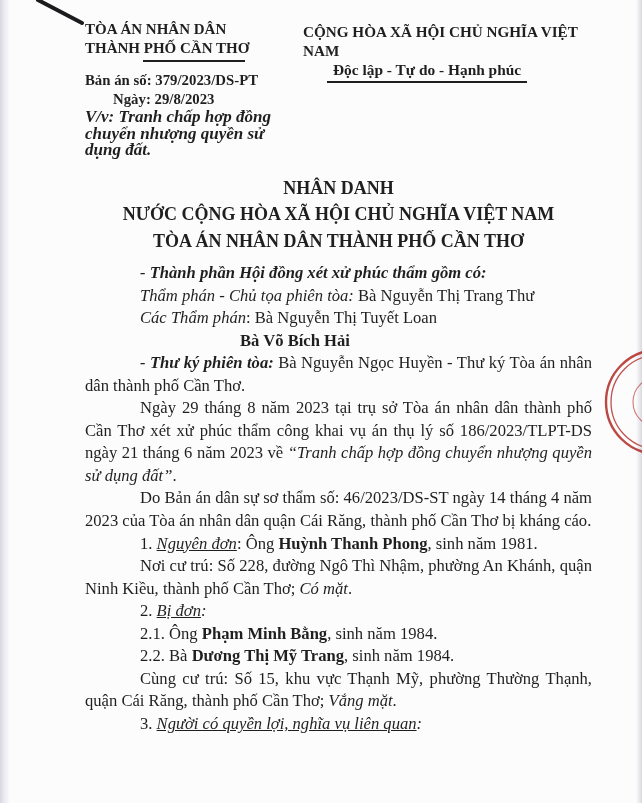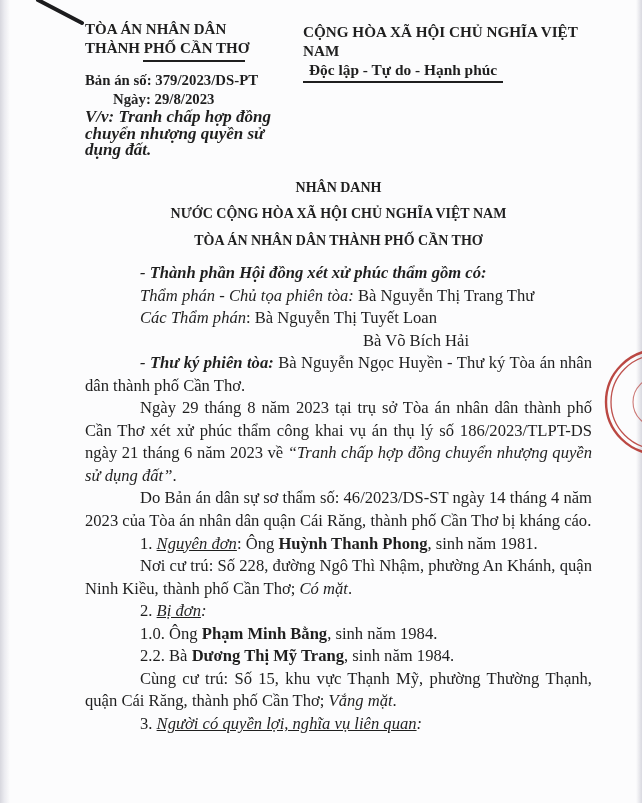--- a/index.html
+++ b/index.html
@@ -28,30 +28,30 @@
   .header-left { width:218px; flex:none; }
   .court-name { font-weight:bold; font-size:15px; line-height:18.5px; }
   .court-divider { width:102px; border-bottom:2px solid #1f1f1f; margin:3px auto 9px auto; }
   .case-info { font-size:14.8px; line-height:18px; }
   .case-no { font-weight:bold; }
   .case-date { font-weight:bold; padding-left:28px; line-height:20px; }
   .case-vv { font-weight:bold; font-style:italic; font-size:17px; line-height:16.5px; }
   .header-right { flex:1; padding-top:2px; }
   .national-line1 { font-weight:bold; font-size:15.2px; line-height:19px; }
   .national-line2 { font-weight:bold; font-size:15.4px; display:inline-block;
-                    border-bottom:2px solid #1f1f1f; padding:1px 6px 2px 6px; }
+                    border-bottom:2px solid #1f1f1f; padding:1px 6px 2px 6px;margin-left:24px; }
 
   
   .titles { text-align:center; margin:16px 0 8px 0; }
-  .title-line { font-weight:bold; font-size:14px; line-height:26.5px; }
+  .title-line { font-weight:bold; font-size:18px; line-height:26.5px; }
 
   
   .body-paragraphs { font-size:16.6px; line-height:22.55px; }
   .para { margin:0; text-indent:55px; text-align:justify; }
-  .para.name-indent { text-indent:155px; text-align:center; }
+  .para.name-indent { text-indent:155px; text-align:left;font-weight:bold; }
   .bold { font-weight:bold; }
   .italic { font-style:italic; }
   .underline { text-decoration:underline; }
 
   
   .seal { position:absolute; left:598px; top:342px; }
 </style>
 </head>
 <body>
 
@@ -93,21 +93,21 @@
         <p class="para"><span class="bold italic">- Thành phần Hội đồng xét xử phúc thẩm gồm có:</span></p>
         <p class="para"><span class="italic">Thẩm phán - Chủ tọa phiên tòa: </span><span>Bà Nguyễn Thị Trang Thư</span></p>
         <p class="para"><span class="italic">Các Thẩm phán</span><span>: Bà Nguyễn Thị Tuyết Loan</span></p>
         <p class="para name-indent"><span>Bà Võ Bích Hải</span></p>
         <p class="para"><span class="bold italic">- Thư ký phiên tòa: </span><span>Bà Nguyễn Ngọc Huyền - Thư ký Tòa án nhân dân thành phố Cần Thơ.</span></p>
         <p class="para"><span>Ngày 29 tháng 8 năm 2023 tại trụ sở Tòa án nhân dân thành phố Cần Thơ xét xử phúc thẩm công khai vụ án thụ lý số 186/2023/TLPT-DS ngày 21 tháng 6 năm 2023 về </span><span class="italic">“Tranh chấp hợp đồng chuyển nhượng quyền sử dụng đất”</span><span>.</span></p>
         <p class="para"><span>Do Bản án dân sự sơ thẩm số: 46/2023/DS-ST ngày 14 tháng 4 năm 2023 của Tòa án nhân dân quận Cái Răng, thành phố Cần Thơ bị kháng cáo.</span></p>
         <p class="para"><span>1. </span><span class="italic underline">Nguyên đơn</span><span>: Ông </span><span class="bold">Huỳnh Thanh Phong</span><span>, sinh năm 1981.</span></p>
         <p class="para"><span>Nơi cư trú: Số 228, đường Ngô Thì Nhậm, phường An Khánh, quận Ninh Kiều, thành phố Cần Thơ; </span><span class="italic">Có mặt</span><span>.</span></p>
         <p class="para"><span>2. </span><span class="italic underline">Bị đơn</span><span class="italic">:</span></p>
-        <p class="para"><span>1.0. Ông </span><span class="bold">Phạm Minh Bằng</span><span>, sinh năm 1984.</span></p>
+        <p class="para"><span>2.1. Ông </span><span class="bold">Phạm Minh Bằng</span><span>, sinh năm 1984.</span></p>
         <p class="para"><span>2.2. Bà </span><span class="bold">Dương Thị Mỹ Trang</span><span>, sinh năm 1984.</span></p>
         <p class="para"><span>Cùng cư trú: Số 15, khu vực Thạnh Mỹ, phường Thường Thạnh, quận Cái Răng, thành phố Cần Thơ; </span><span class="italic">Vắng mặt</span><span>.</span></p>
         <p class="para"><span>3. </span><span class="italic underline">Người có quyền lợi, nghĩa vụ liên quan</span><span class="italic">:</span></p>
       </div>
   </div>
 
   <svg class="seal" width="120" height="120" viewBox="0 0 120 120">
     <circle cx="60" cy="60" r="52" fill="none" stroke="#b4342f" stroke-width="2.4" opacity="0.9"></circle>
     <circle cx="60" cy="60" r="47" fill="none" stroke="#b4342f" stroke-width="1.3" opacity="0.85"></circle>
     <circle cx="60" cy="60" r="25" fill="none" stroke="#b4342f" stroke-width="1.1" opacity="0.65"></circle>

